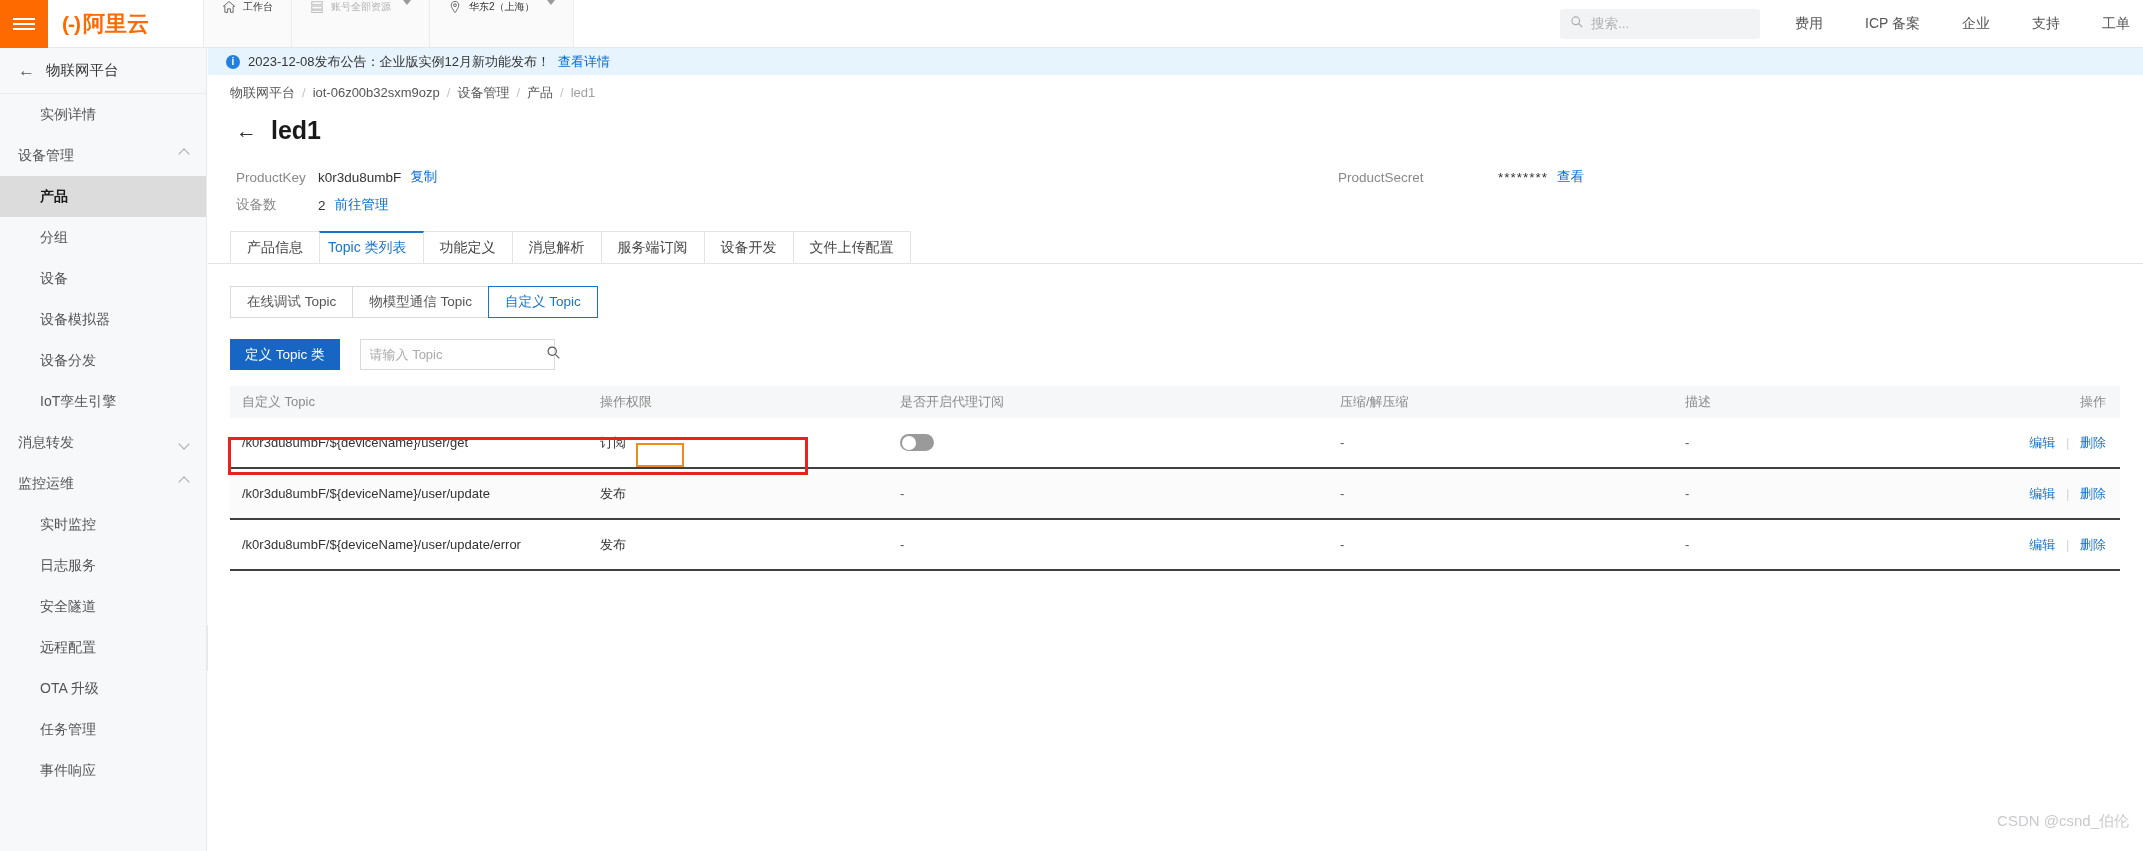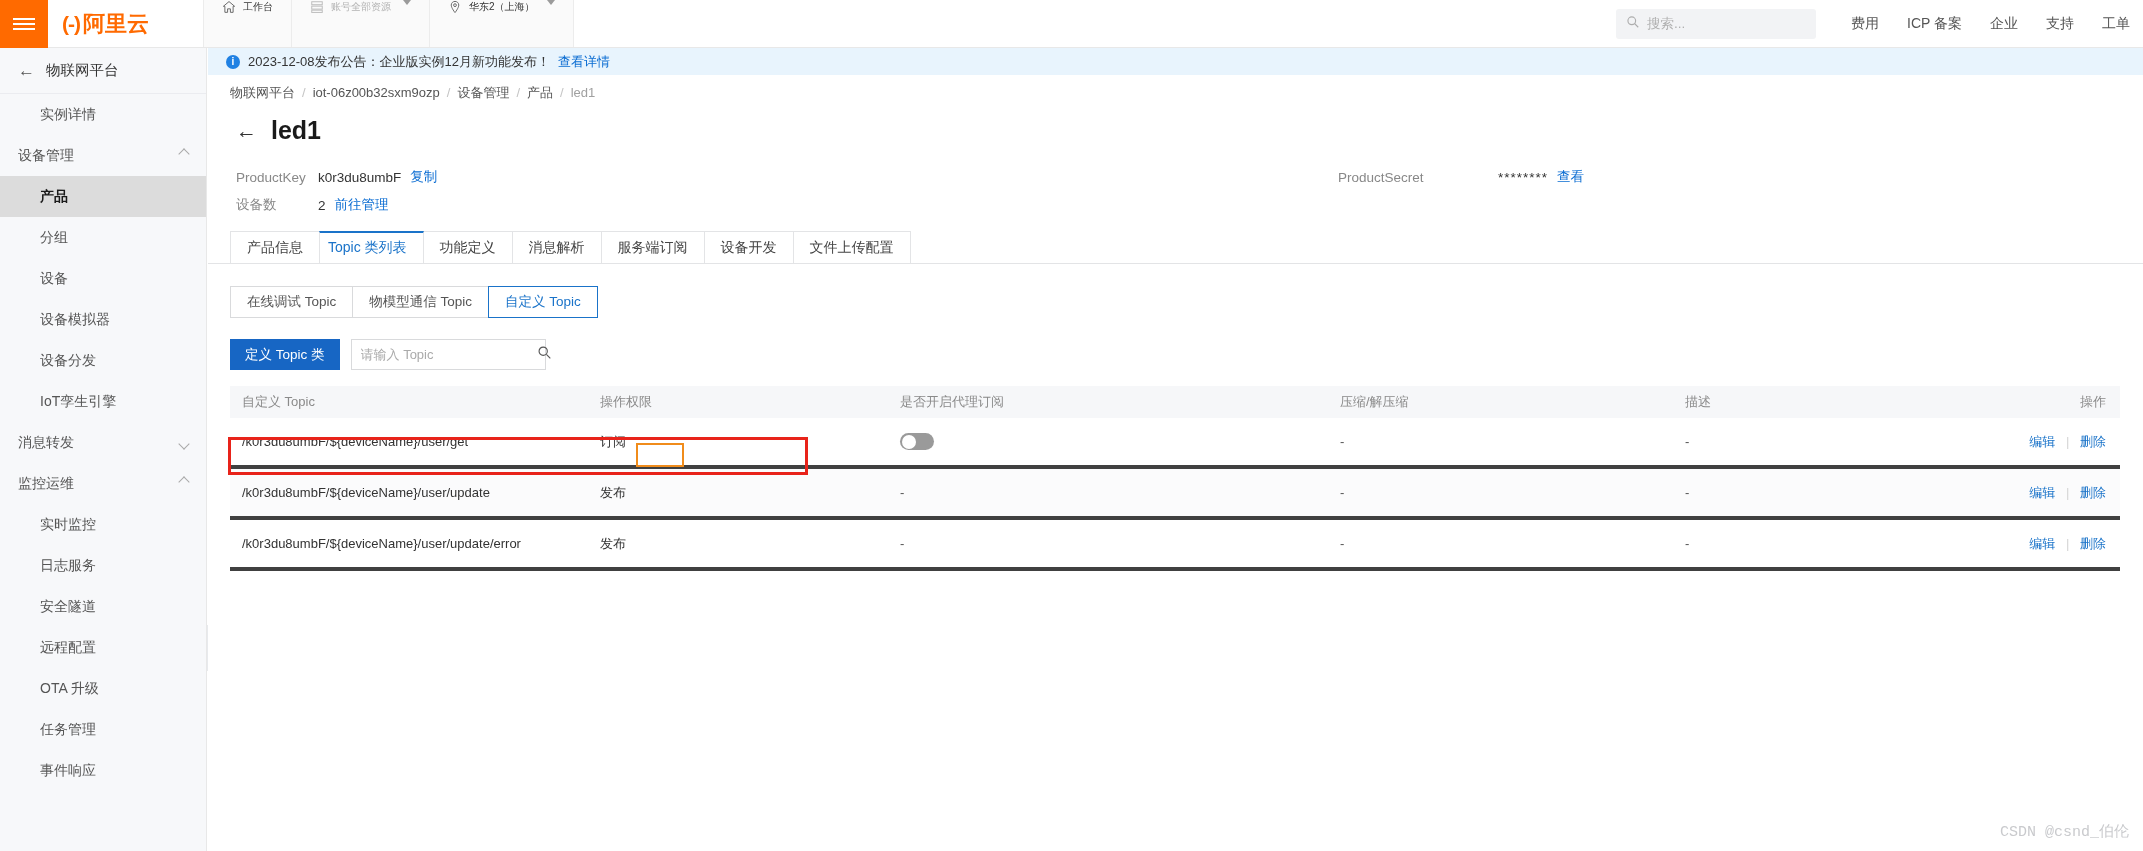--- a/index.html
+++ b/index.html
@@ -47,21 +47,21 @@
     align-self: center; width: 200px; height: 30px; background: #f2f3f5;
     border-radius: 3px; display: flex; align-items: center; padding: 0 10px;
     margin-right: 22px; cursor: text;
   }
   .search-wrap input {
     border: none; outline: none; background: transparent; flex: 1;
     font-size: 13.5px; color: #555; font-family: "Liberation Sans", sans-serif;
     margin-left: 7px;
   }
   .search-wrap input::placeholder { color: #b0b0b0; }
-  .right-links { display: flex; align-items: center; gap: 2px; margin-right: 0; }
+  .right-links { display: flex; align-items: center; gap: 16px; margin-right: 0; }
   .right-link {
     font-size: 14px; color: #555; padding: 0 13px; cursor: pointer; white-space: nowrap;
   }
 
   
   .sidebar {
     position: absolute; top: 48px; left: 0; width: 207px; height: 803px;
     background: #f7f8fa; border-right: 1px solid #e8e8e8;
     font-size: 14px; overflow: hidden;
   }
@@ -144,41 +144,41 @@
   
   .seg-wrap { display: flex; padding-left: 22px; margin-top: 22px; }
   .seg {
     height: 32px; padding: 0 16px; display: flex; align-items: center;
     font-size: 13.5px; color: #555; background: #fff; cursor: pointer;
     border: 1px solid #d9dadc; margin-right: -1px;
   }
   .seg.active { color: #1a73c9; border-color: #1a73c9; position: relative; z-index: 2; }
 
   
-  .actions { display: flex; align-items: center; padding-left: 22px; margin-top: 21px; gap: 11px; }
+  .actions { display: flex; align-items: center; padding-left: 22px; margin-top: 21px; gap: 20px; }
   .btn-primary {
     height: 31px; padding: 0 15px; background: #1766c4; color: #fff;
     font-size: 13.5px; border: none; cursor: pointer; display: flex; align-items: center;
     font-family: "Liberation Sans", sans-serif;
   }
   .tbl-search {
     width: 195px; height: 31px; border: 1px solid #d9dadc; background: #fff;
     display: flex; align-items: center; padding: 0 9px; cursor: text;
   }
   .tbl-search input {
     border: none; outline: none; flex: 1; font-size: 13px; color: #b91c1c;
     font-family: "Liberation Sans", sans-serif;
   }
   .tbl-search input::placeholder { color: #aaa; }
 
   
   .tbl { margin: 16px 22px 0 22px; width: 1890px; font-size: 13px; position: relative; }
   .tr { display: flex; align-items: center; }
   .thead { background: #f6f7f9; height: 32px; color: #8a8a8a; }
-  .tbody-row { height: 51px; border-bottom: 4px solid #404040; color: #333; }
+  .tbody-row { height: 51px; border-bottom: 2px solid #404040; color: #333; }
   .tbody-row.alt { background: #fbfbfc; }
   .c1 { width: 370px; padding-left: 12px; }
   .c2 { width: 300px; }
   .c3 { width: 440px; }
   .c4 { width: 345px; }
   .c5 { width: 250px; }
   .c6 { flex: 1; text-align: right; padding-right: 14px; }
   .act-link { color: #1a73c9; cursor: pointer; }
   .act-div { color: #d4d4d4; margin: 0 7px; }
   .dash { color: #555; }
@@ -195,22 +195,22 @@
   
   .anno-red {
     position: absolute; left: 228px; top: 437px; width: 580px; height: 38px;
     border: 3px solid #e8231a; pointer-events: none; z-index: 30;
   }
   .anno-orange {
     position: absolute; left: 636px; top: 443px; width: 48px; height: 24px;
     border: 2px solid #f08c1b; pointer-events: none; z-index: 31;
   }
   .watermark {
-    position: absolute; right: 14px; bottom: 10px; font-size: 15px;
-    color: #c9cacd; z-index: 5; font-family: Liberation Mono, monospace;
+    position: absolute; right: 14px; bottom: 20px; font-size: 15px;
+    color: #c9cacd; z-index: 5;
   }
 </style>
 </head>
 <body>
 
 <div class="topbar">
   <div class="hamburger-box">
     <div>
       <span></span>
       <span></span>

